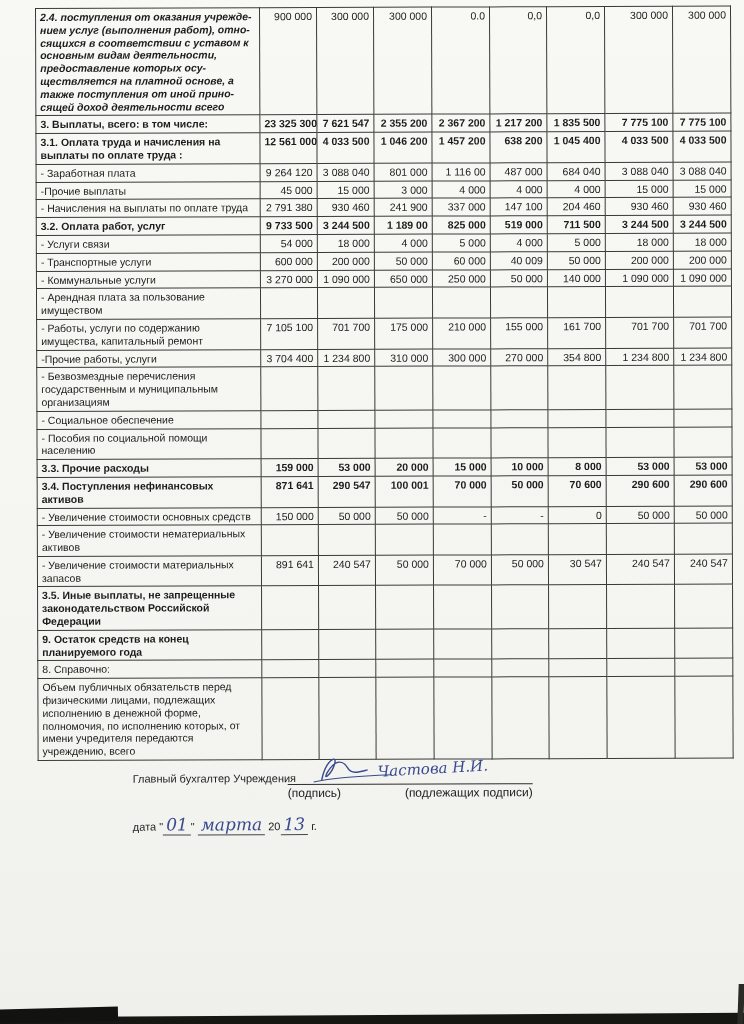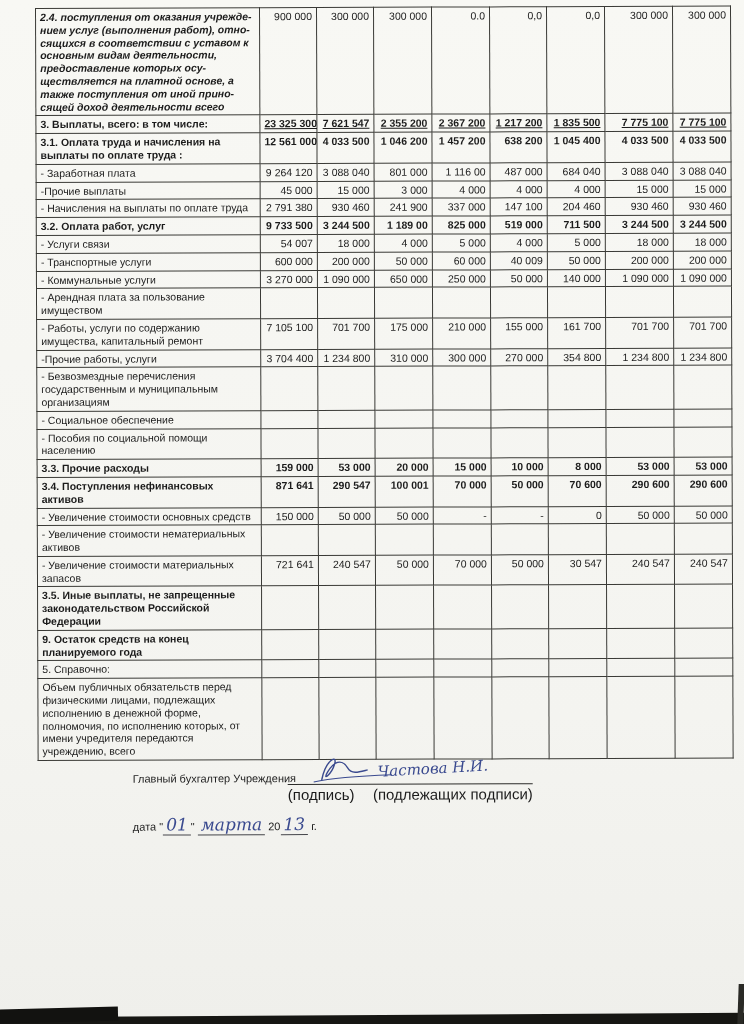--- a/index.html
+++ b/index.html
@@ -16,29 +16,29 @@
     border:1px solid #3a3a36;
     vertical-align:top;
     padding:2px 4px;
     font-size:10.5px;
     line-height:1.22;
   }
   td.lbl{text-align:left;}
   td.val{text-align:right;white-space:nowrap;}
   .b{font-weight:bold;}
   .i{font-style:italic;font-size:11px;line-height:1.25;}
-  .u{text-decoration:underline;}
+  .u{}
   
   .footer{position:relative;margin-top:6px;width:695px;height:70px;font-size:11px;}
   .acc-label{position:absolute;left:95px;top:6px;}
   .sig-wrap{position:absolute;left:250px;top:-14px;width:245px;height:36px;}
   .scribble{position:absolute;left:20px;top:0;}
   .sig-name{position:absolute;left:90px;top:8px;font-family:"DejaVu Serif",serif;font-style:italic;color:#3a4a8f;font-size:15px;transform:rotate(-3deg);white-space:nowrap;}
   .sig-line{position:absolute;left:0;top:32px;width:245px;border-top:1px solid #2a2a28;}
-  .sig-captions{position:absolute;left:0;top:34px;width:245px;display:flex;justify-content:space-between;font-size:15px;}
+  .sig-captions{position:absolute;left:0;top:34px;width:245px;display:flex;justify-content:space-between;font-size:12px;}
   .date-row{position:absolute;left:95px;top:48px;font-size:11px;}
   .hand{font-family:"DejaVu Serif",serif;font-style:italic;color:#3a4a8f;font-size:17px;}
   .hand.ul{border-bottom:1px solid #44454a;padding:0 3px;}
   
   .scan-bottom{position:absolute;left:-8px;right:-8px;bottom:-4px;height:13px;background:#16161­3;background:#161613;transform:rotate(-0.35deg);}
   .scan-corner{position:absolute;left:-2px;bottom:2px;width:120px;height:14px;background:#121210;transform:rotate(-1.4deg);}
   .scan-right{position:absolute;right:0;bottom:0;width:6px;height:40px;background:#2a2a26;transform:rotate(2deg);}
 </style>
 </head>
 <body>
@@ -131,21 +131,21 @@
             <td class="val b">3 244 500</td>
             <td class="val b">1 189 00</td>
             <td class="val b">825 000</td>
             <td class="val b">519 000</td>
             <td class="val b">711 500</td>
             <td class="val b">3 244 500</td>
             <td class="val b">3 244 500</td>
           </tr>
           <tr>
             <td class="lbl">- Услуги связи</td>
-            <td class="val">54 007</td>
+            <td class="val">54 000</td>
             <td class="val">18 000</td>
             <td class="val">4 000</td>
             <td class="val">5 000</td>
             <td class="val">4 000</td>
             <td class="val">5 000</td>
             <td class="val">18 000</td>
             <td class="val">18 000</td>
           </tr>
           <tr>
             <td class="lbl">- Транспортные      услуги</td>
@@ -274,21 +274,21 @@
             <td class="val"></td>
             <td class="val"></td>
             <td class="val"></td>
             <td class="val"></td>
             <td class="val"></td>
             <td class="val"></td>
             <td class="val"></td>
           </tr>
           <tr>
             <td class="lbl">- Увеличение стоимости материальных запасов</td>
-            <td class="val">721 641</td>
+            <td class="val">891 641</td>
             <td class="val">240 547</td>
             <td class="val">50 000</td>
             <td class="val">70 000</td>
             <td class="val">50 000</td>
             <td class="val">30 547</td>
             <td class="val">240 547</td>
             <td class="val">240 547</td>
           </tr>
           <tr>
             <td class="lbl b">3.5. Иные выплаты, не запрещенные законодательством Российской Федерации</td>
@@ -306,21 +306,21 @@
             <td class="val"></td>
             <td class="val"></td>
             <td class="val"></td>
             <td class="val"></td>
             <td class="val"></td>
             <td class="val"></td>
             <td class="val"></td>
             <td class="val"></td>
           </tr>
           <tr>
-            <td class="lbl">5.  Справочно:</td>
+            <td class="lbl">8.  Справочно:</td>
             <td class="val"></td>
             <td class="val"></td>
             <td class="val"></td>
             <td class="val"></td>
             <td class="val"></td>
             <td class="val"></td>
             <td class="val"></td>
             <td class="val"></td>
           </tr>
           <tr>

